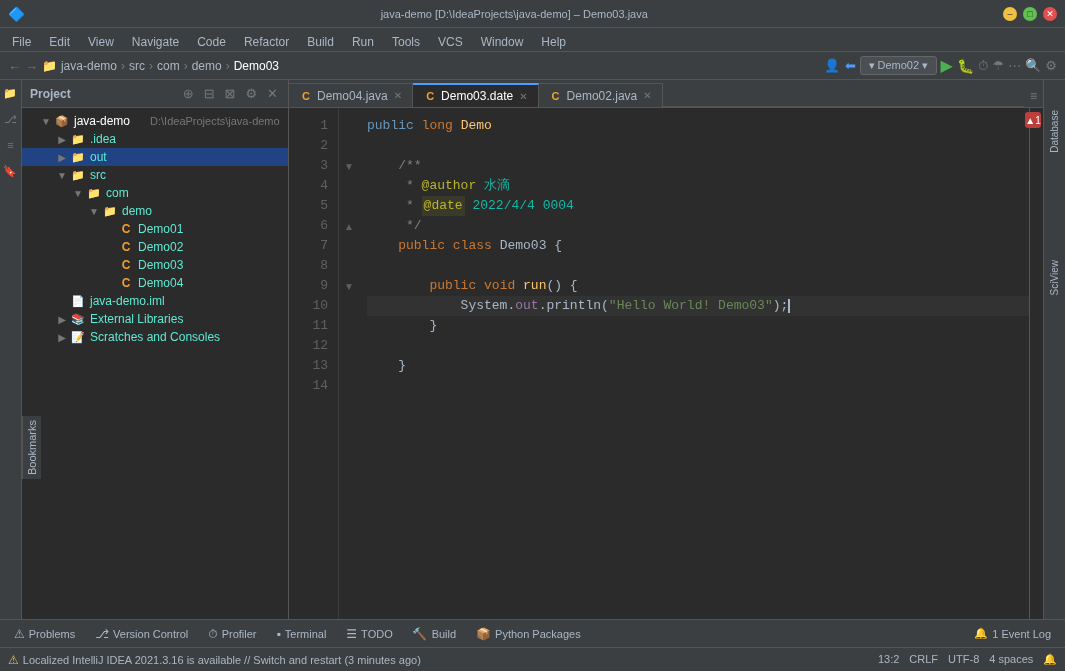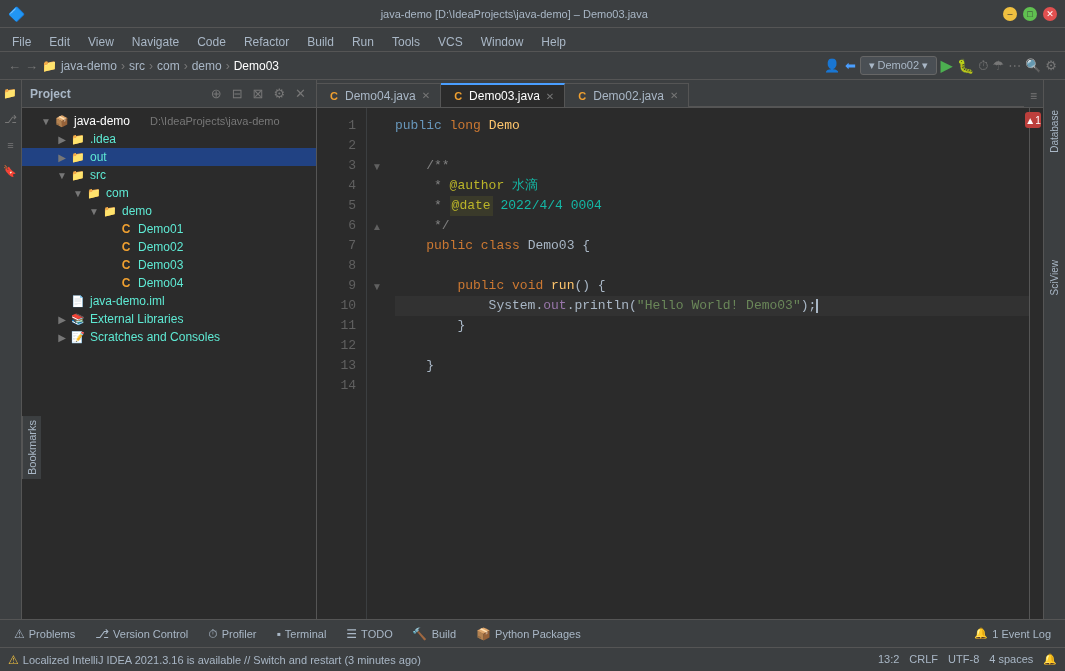--- a/index.html
+++ b/index.html
@@ -104,21 +104,21 @@
       color: #777;
       font-size: 11px;
       display: flex;
       align-items: center;
       justify-content: center;
       cursor: pointer;
     }
 
     
     #project-panel {
-      width: 295px;
+      width: 267px;
       background: #2b2b2b;
       display: flex;
       flex-direction: column;
       border-right: 1px solid #555;
       flex-shrink: 0;
     }
     #project-header {
       background: #3c3f41;
       height: 28px;
       display: flex;
@@ -573,21 +573,21 @@
   <div id="editor-area">
 
     <div id="tab-bar">
       <div class="tab">
         <span class="tab-icon" style="color:#f0a030;font-weight:bold;font-size:11px;">C</span>
         <span>Demo04.java</span>
         <span class="tab-close">✕</span>
       </div>
       <div class="tab active">
         <span class="tab-icon" style="color:#f0a030;font-weight:bold;font-size:11px;">C</span>
-        <span>Demo03.java</span>
+        <span>Demo03.date</span>
         <span class="tab-close">✕</span>
       </div>
       <div class="tab">
         <span class="tab-icon" style="color:#f0a030;font-weight:bold;font-size:11px;">C</span>
         <span>Demo02.java</span>
         <span class="tab-close">✕</span>
       </div>
       <div class="tab-spacer"></div>
       <span class="tab-menu-btn">≡</span>
     </div>

